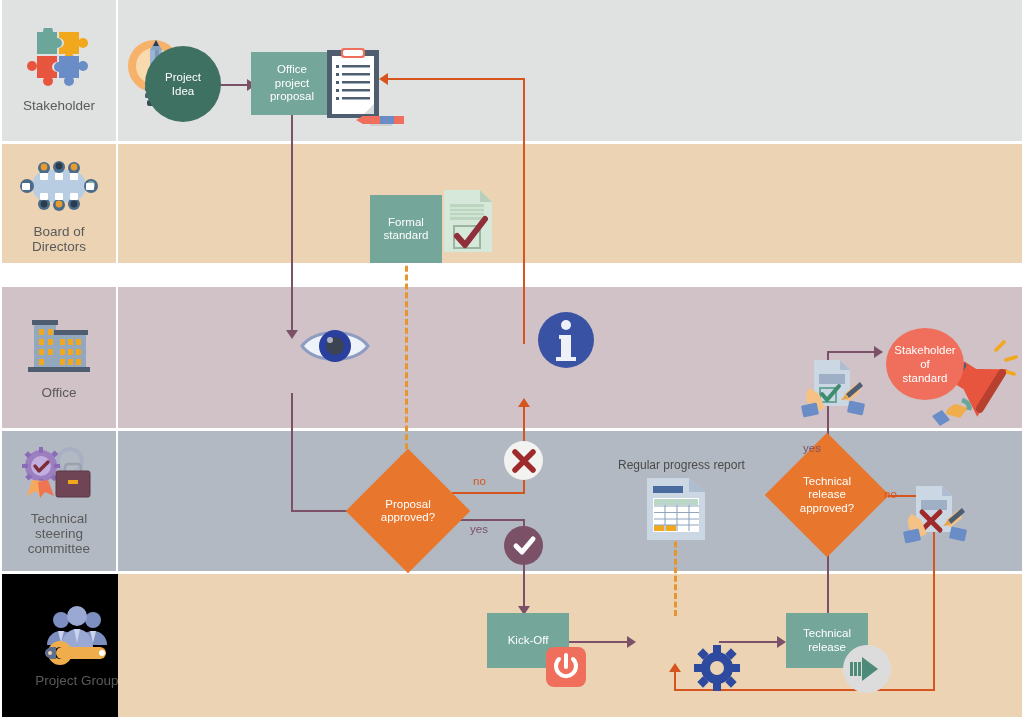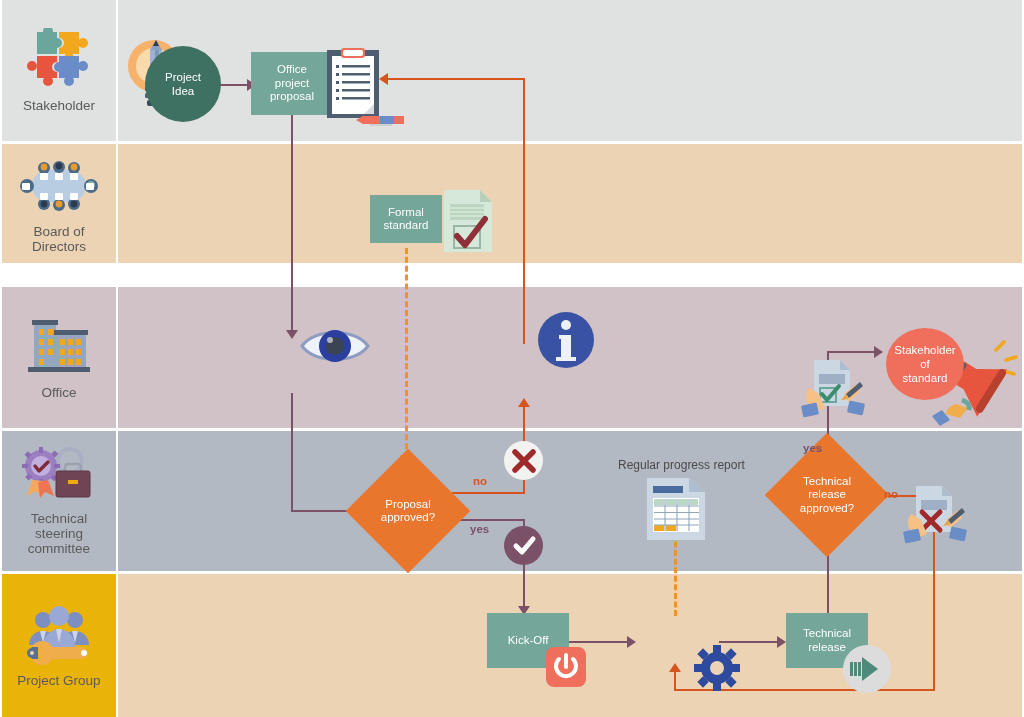--- a/index.html
+++ b/index.html
@@ -44,21 +44,21 @@
   .a-right{border-top:6px solid transparent;border-bottom:6px solid transparent;}
   .a-left{border-top:6px solid transparent;border-bottom:6px solid transparent;}
   .a-down.pa{border-top:9px solid #7b5168;}
   .a-down.ya{border-top:9px solid #e7952f;}
   .a-up.pa{border-bottom:9px solid #7b5168;}
   .a-up.oa{border-bottom:9px solid #d6551f;}
   .a-up.ya{border-bottom:9px solid #e7952f;}
   .a-right.pa{border-left:9px solid #7b5168;}
   .a-left.oa{border-right:9px solid #d6551f;}
 
-  .edgelbl{position:absolute;font-size:11.5px;z-index:7;font-weight:bold;}
+  .edgelbl{position:absolute;font-size:11.5px;z-index:7;}
   .lbl-pur{color:#7b5168;}
   .lbl-org{color:#d6551f;}
 
   .annot{position:absolute;font-size:12px;color:#4a4a4a;z-index:7;white-space:nowrap;}
 
   
   .badge{position:absolute;border-radius:50%;display:flex;align-items:center;
          justify-content:center;z-index:8;}
   .badge-x{background:#f2f2f0;}
   .badge-ok{background:#7b5168;}
@@ -209,21 +209,21 @@
       <div class="lane-label">
         <div>Technical</div>
         <div>steering</div>
         <div>committee</div>
       </div>
     </div>
     <div class="lane-body" style="background:#b3b9c2;"></div>
   </div>
 
   <div class="lane" style="top:574px;height:143px;">
-    <div class="lane-hdr" style="background:#eab308;">
+    <div class="lane-hdr" style="background:#000000;padding-left:18px;">
       <div class="lane-icon">
         <svg viewBox="0 0 86 64" width="86" height="64">
           <g fill="#7d8fc0">
             <circle cx="27" cy="17" r="8"></circle>
               <circle cx="59" cy="17" r="8"></circle>
             <path d="M13 42c0-8 6-14 14-14s14 6 14 14z"></path>
             <path d="M45 42c0-8 6-14 14-14s14 6 14 14z"></path>
           </g>
           <g fill="#9aa9d4">
             <circle cx="43" cy="13" r="10"></circle>
@@ -354,21 +354,21 @@
   <div class="art" style="left:352px;top:113px;width:56px;height:14px;">
     <svg viewBox="0 0 56 14" width="56" height="14">
       <path d="M4 7l7-4v8z" fill="#ef6f5c"></path>
       <rect x="10" y="3" width="20" height="8" fill="#ef6f5c"></rect>
       <rect x="28" y="3" width="16" height="8" fill="#6b8dc7"></rect>
       <rect x="42" y="3" width="10" height="8" fill="#ef6f5c"></rect>
       <rect x="18" y="11" width="22" height="2" fill="#cfcfcf"></rect>
     </svg>
   </div>
 
-  <div class="task" style="left:370px;top:195px;width:72px;height:48px;">
+  <div class="task" style="left:370px;top:195px;width:72px;height:68px;">
     <div>
       <div>Formal</div>
       <div>standard</div>
     </div>
   </div>
   <div class="art" style="left:444px;top:190px;width:50px;height:62px;">
     <svg viewBox="0 0 50 62" width="50" height="62">
       <path d="M0 0h36l12 12v50H0z" fill="#d6e8d9"></path>
       <path d="M36 0l12 12H36z" fill="#b7cfbb"></path>
       <rect x="6" y="14" width="34" height="16" fill="#bcd5c1"></rect>

